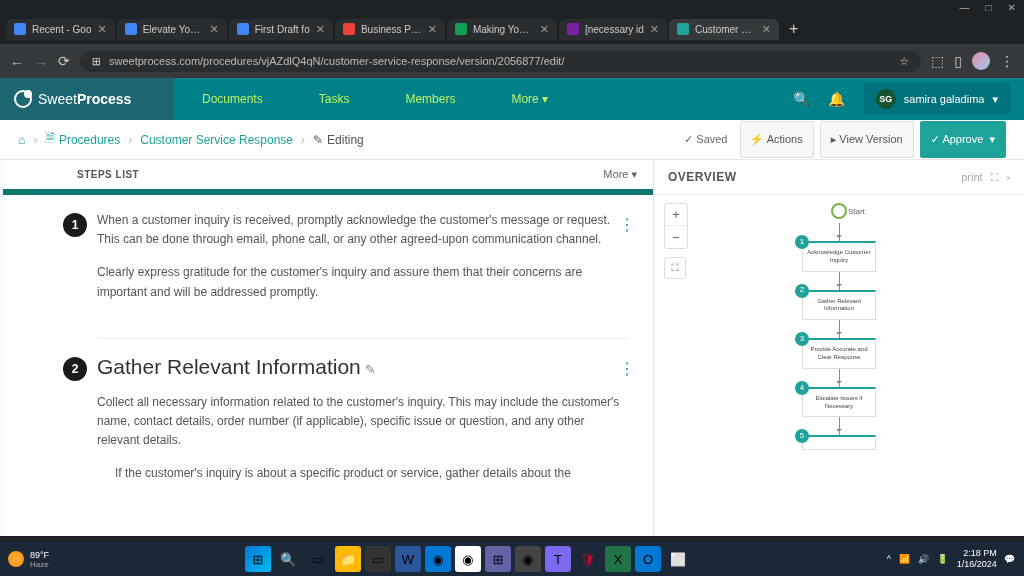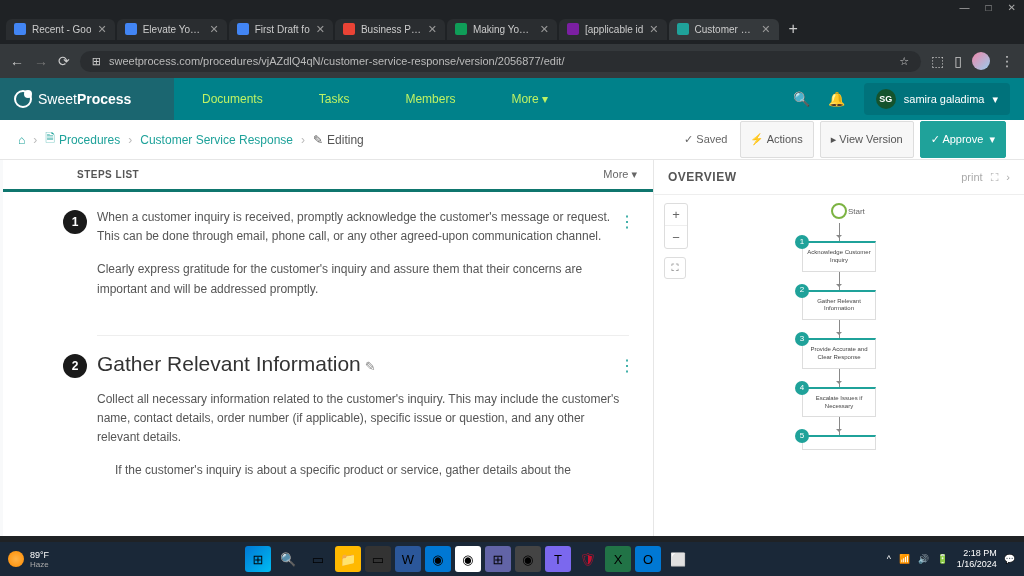--- a/index.html
+++ b/index.html
@@ -34,21 +34,21 @@
 .breadcrumb-bar{height:40px;background:#fff;display:flex;align-items:center;padding:0 18px;border-bottom:1px solid #e6e6e6;font-size:12px}
 .bc-link{color:#1fa29a;cursor:pointer}
 .bc-sep{color:#bbb;margin:0 8px}
 .bc-current{color:#555}
 .bc-right{margin-left:auto;display:flex;align-items:center;gap:6px}
 .bc-saved{color:#666;font-size:11px;margin-right:6px}
 .bc-btn{padding:11px 10px;font-size:11px;border:1px solid #ddd;background:#f7f7f7;color:#555;cursor:pointer;border-radius:2px}
 .bc-btn.approve{background:#1fa29a;color:#fff;border-color:#1fa29a}
 .content-row{display:flex;height:376px;background:#f8f9fa}
 .steps-col{width:650px;background:#fff;margin-left:3px}
-.steps-header{display:flex;align-items:center;padding:8px 16px 8px 74px;border-bottom:3px solid #0f766e}
+.steps-header{display:flex;align-items:center;padding:8px 16px 8px 74px;border-bottom:6px solid #0f766e}
 .steps-title{font-size:10px;font-weight:700;color:#555;letter-spacing:0.5px}
 .steps-more{margin-left:auto;color:#666;font-size:11px}
 .step{padding:16px 24px 22px 24px;position:relative}
 .step-num{position:absolute;left:60px;top:18px;width:24px;height:24px;border-radius:50%;background:#1a1a1a;color:#fff;display:flex;align-items:center;justify-content:center;font-size:12px;font-weight:600}
 .step-body{margin-left:70px}
 .step-title{font-size:21px;color:#333;margin-bottom:14px}
 .edit-icon{font-size:13px;color:#888;margin-left:4px}
 .step-text{font-size:12px;color:#555;line-height:1.6}
 .step-text p{margin-bottom:14px}
 .step-menu{position:absolute;right:18px;top:20px;color:#1fa29a;font-size:16px;cursor:pointer}
@@ -107,21 +107,21 @@
       <span class="tab-title">Business Proc</span>
       <span class="tab-close">✕</span>
     </div>
     <div class="tab">
       <span class="tab-favicon" style="background:#0f9d58"></span>
       <span class="tab-title">Making Your S</span>
       <span class="tab-close">✕</span>
     </div>
     <div class="tab">
       <span class="tab-favicon" style="background:#7b1fa2"></span>
-      <span class="tab-title">[applicable id</span>
+      <span class="tab-title">[necessary id</span>
       <span class="tab-close">✕</span>
     </div>
     <div class="tab active">
       <span class="tab-favicon" style="background:#1fa29a"></span>
       <span class="tab-title">Customer Ser</span>
       <span class="tab-close">✕</span>
     </div>
     <span class="new-tab">+</span>
   </div>
 

